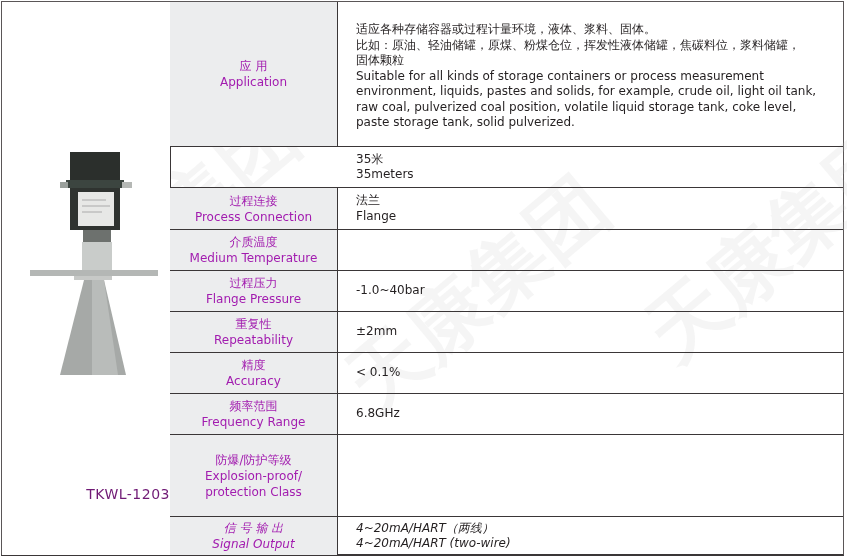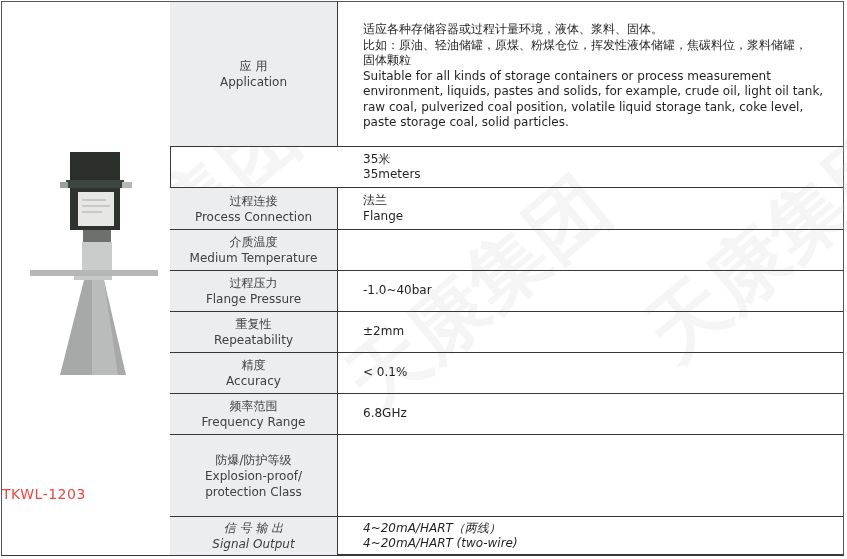--- a/index.html
+++ b/index.html
@@ -2,31 +2,31 @@
 <html><head>
 <meta charset="utf-8">
 <style>
   html, body { margin: 0; padding: 0; background: #ffffff; }
   body { width: 847px; height: 559px; position: relative; overflow: hidden;
          font-family: "DejaVu Sans", "Liberation Sans", sans-serif; color: #231f20; }
   .sheet { position: absolute; left: 1px; top: 1px; width: 843px; height: 555px;
            border: 1px solid #5a5657; border-bottom: 2px solid #3a3637; box-sizing: border-box; }
   .img-col { position: absolute; left: 0; top: 0; width: 168px; height: 553px;
              border-right: 1px solid #3a3637; background: #fff; }
-  .model { position: absolute; left: 0; width: 168px; top: 484px; text-align: left;
-           font-size: 14px; letter-spacing: 0.5px; color: #ef4444; }
+  .model { position: absolute; left: 0; width: 168px; top: 484px; text-align: right;
+           font-size: 14px; letter-spacing: 0.5px; color: #701a75; }
   .product { position: absolute; left: 24px; top: 148px; width: 132px; height: 225px; }
   .rows { position: absolute; left: 168px; top: 0; width: 673px; }
   .row { position: absolute; left: 0; width: 673px; border-bottom: 1px solid #3a3637; box-sizing: border-box; }
   .label { position: absolute; left: 0; top: 0; width: 168px; height: 100%;
            background: #ecedee; border-right: 1px solid #3a3637; box-sizing: border-box;
            display: flex; flex-direction: column; justify-content: center; align-items: center;
-           text-align: center; font-size: 12px; line-height: 16px; color: #404040; }
+           text-align: center; font-size: 12px; line-height: 16px; color: #a21caf; }
   .value { position: absolute; left: 168px; top: 0; right: 0; height: 100%;
-           padding-left: 25px; box-sizing: border-box;
+           padding-left: 18px; box-sizing: border-box;
            display: flex; flex-direction: column; justify-content: center;
            font-size: 12px; line-height: 15.5px; color: #231f20; }
   .value.top { justify-content: flex-start; padding-top: 20px; }
   .wm { position: absolute; color: rgba(200,200,200,0.18); font-size: 78px; font-weight: bold;
         transform: rotate(-40deg); pointer-events: none; white-space: nowrap; }
 </style>
 </head>
 <body>
 
 <div class="sheet">
@@ -67,21 +67,21 @@
         <span>应 用</span>
         <span>Application</span>
       </div>
       <div class="value top">
         <span>适应各种存储容器或过程计量环境，液体、浆料、固体。</span>
         <span>比如：原油、轻油储罐，原煤、粉煤仓位，挥发性液体储罐，焦碳料位，浆料储罐，</span>
         <span>固体颗粒</span>
         <span>Suitable for all kinds of storage containers or process measurement</span>
         <span>environment, liquids, pastes and solids, for example, crude oil, light oil tank,</span>
         <span>raw coal, pulverized coal position, volatile liquid storage tank, coke level,</span>
-        <span>paste storage coal, solid particles.</span>
+        <span>paste storage tank, solid pulverized.</span>
       </div>
     </div>
 
     <div class="row" style="top:145px;height:41px;">
       <div class="value">
         <span>35米</span>
         <span>35meters</span>
       </div>
     </div>
 

